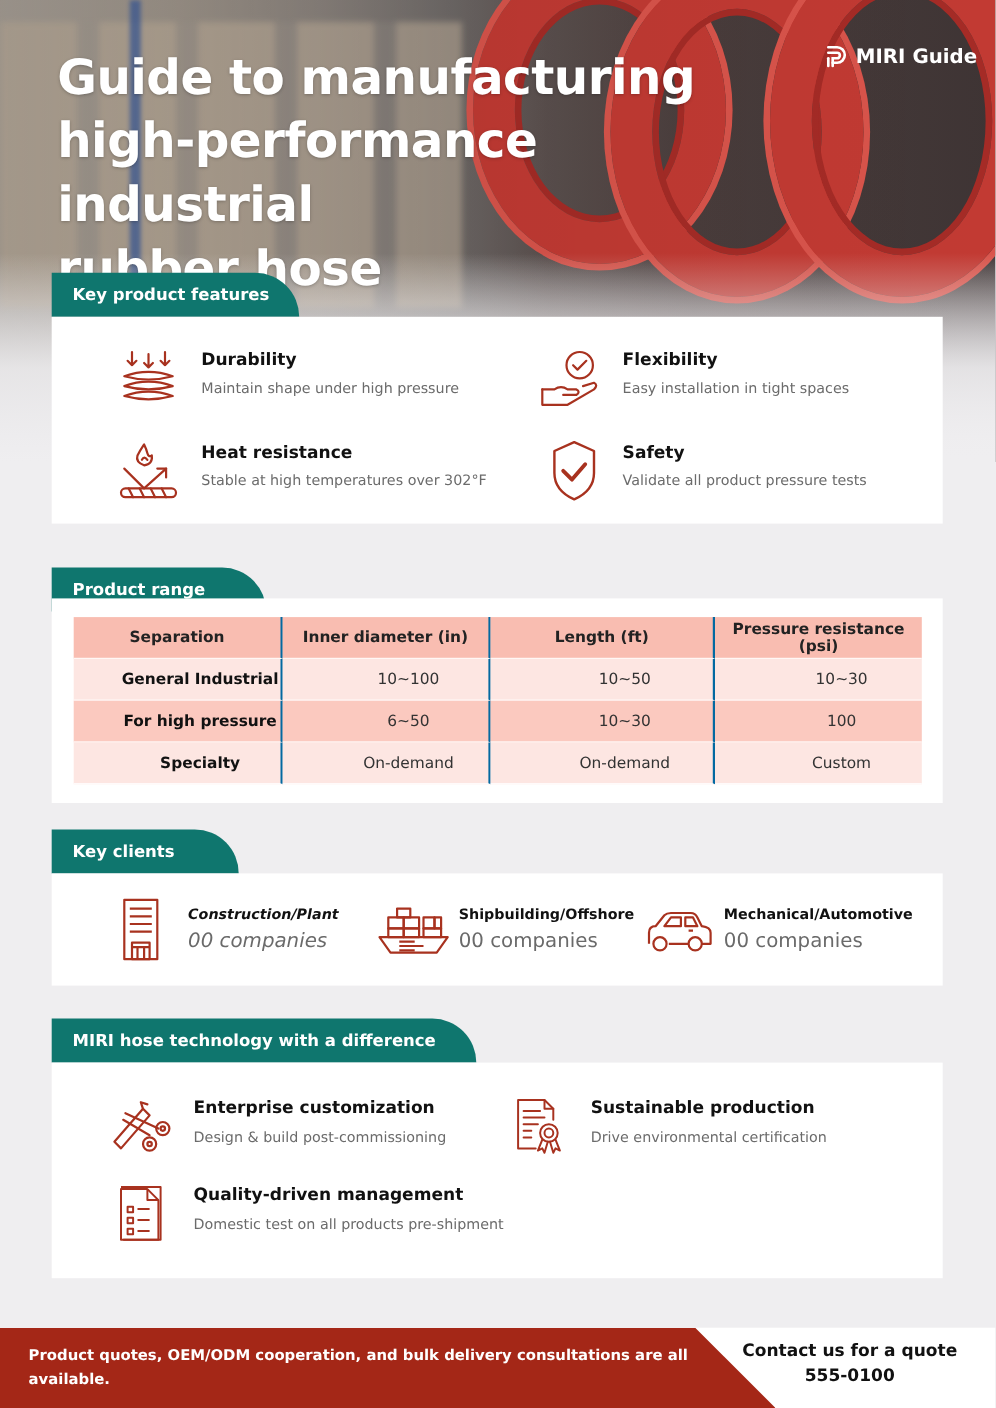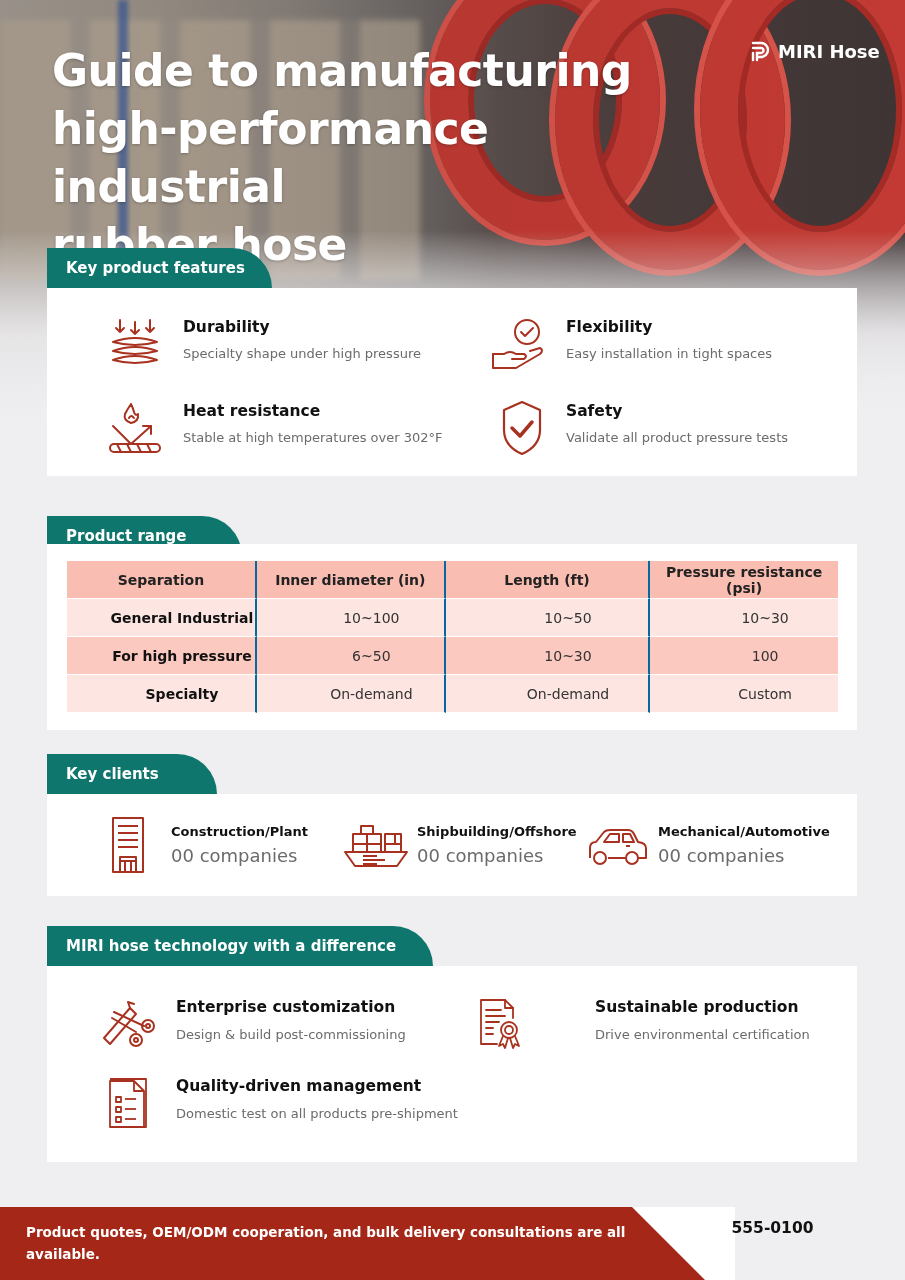--- a/index.html
+++ b/index.html
@@ -71,21 +71,21 @@
   .client .t { font-weight:bold; font-size: 13px; color:#111; }
   .client .d { font-size: 18px; color:#6a6a6a; margin-top: 6px; }
 
   
   .tech { position:absolute; display:flex; align-items:flex-start; }
   .tech .ico { width: 60px; height: 52px; margin-right: 16px; flex:none; }
   .tech .t { font-weight:bold; font-size: 15.5px; color:#111; }
   .tech .d { font-size: 13px; color:#6b6b6b; margin-top: 9px; line-height: 19px; }
 
   
-  .footer { position:absolute; left:0; top:1207px; width:735px; height:73px; background:#fff;padding-left:16px; }
+  .footer { position:absolute; left:0; top:1207px; width:905px; height:73px; background:#fff;padding-left:16px; }
   .footer .band { position:absolute; left:0; top:0; width:705px; height:73px; background:#a42717;
     clip-path: polygon(0 0, 632px 0, 705px 73px, 0 73px); }
   .footer .msg { position:absolute; left:26px; top:14px; width:610px; color:#fff; font-weight:bold; font-size:13.5px; line-height:22px; word-break: break-all; }
   .footer .cta { position:absolute; left:655px; top:10px; width:235px; text-align:center; font-weight:bold; font-size:15.5px; line-height:22px; color:#111; }
   svg { display:block; }
 </style>
 </head>
 <body>
 
 <div class="hero">
@@ -103,37 +103,37 @@
   <span style="display:block">high-performance industrial</span>
   <span style="display:block">rubber hose</span>
 </h1>
 
 <div class="logo">
   <svg class="mark" viewBox="0 0 22 22" fill="none" stroke="#fff" stroke-width="2.4" stroke-linecap="round">
     <path d="M3 3 H11 A7 7 0 0 1 11 17 H7"></path>
     <path d="M3 8 H11 A2.5 2.5 0 0 1 11 13 H7 V20"></path>
     <path d="M3 13 V20"></path>
   </svg>
-  <span class="text">MIRI Hose</span>
+  <span class="text">MIRI Guide</span>
 </div>
 
 <div class="section-tab" style="left:47px; top:248px; width:225px;">Key product features</div>
 <div class="card" style="top:288px; height:188px;">
   <div class="feat" style="left:60px; top:28px;">
     <svg class="ico" viewBox="0 0 56 56" fill="none" stroke="#a8321f" stroke-width="2" stroke-linecap="round" stroke-linejoin="round">
       <path d="M13 4 V16 M9 12 L13 16 L17 12"></path>
       <path d="M28 6 V18 M24 14 L28 18 L32 14"></path>
       <path d="M43 4 V16 M39 12 L43 16 L47 12"></path>
       <path d="M6 26 Q28 18 50 26 Q28 32 6 26 Z"></path>
       <path d="M6 35 Q28 27 50 35 Q28 41 6 35 Z"></path>
       <path d="M6 44 Q28 36 50 44 Q28 50 6 44 Z"></path>
     </svg>
     <div>
       <div class="t">Durability</div>
-      <div class="d">Specialty shape under high pressure</div>
+      <div class="d">Maintain shape under high pressure</div>
     </div>
   </div>
   <div class="feat" style="left:443px; top:28px;">
     <svg class="ico" viewBox="0 0 56 56" fill="none" stroke="#a8321f" stroke-width="2" stroke-linecap="round" stroke-linejoin="round">
       <circle cx="37" cy="16" r="12"></circle>
       <path d="M31 16 L35 20 L43 12"></path>
       <path d="M3 38 V52 H26 L50 38 Q54 34 50 32 L40 35"></path>
       <path d="M3 38 H14 Q20 34 26 38 H34 Q38 40 34 43 H22"></path>
     </svg>
     <div>
@@ -196,21 +196,21 @@
         <td>On-demand</td>
         <td>On-demand</td>
         <td>Custom</td>
       </tr>
     </tbody>
   </table>
 </div>
 
 <div class="section-tab" style="left:47px; top:754px; width:170px;">Key clients</div>
 <div class="card" style="top:794px; height:102px;">
-  <div class="client" style="left:50px; top:22px;">
+  <div class="client" style="left:50px; top:22px;font-style:italic;">
     <svg class="ico" viewBox="0 0 66 58" fill="none" stroke="#a8321f" stroke-width="2" stroke-linejoin="round">
       <rect x="16" y="2" width="30" height="54"></rect>
       <path d="M21 10 H41 M21 17 H41 M21 24 H41 M21 31 H41"></path>
       <rect x="23" y="41" width="16" height="15"></rect>
       <path d="M23 45 H39 M28 45 V56 M34 45 V56"></path>
     </svg>
     <div>
       <div class="t">Construction/Plant</div>
       <div class="d">00 companies</div>
     </div>
@@ -261,21 +261,21 @@
       <circle cx="48" cy="28" r="6"></circle>
         <circle cx="48" cy="28" r="2"></circle>
       <circle cx="36" cy="42" r="6"></circle>
         <circle cx="36" cy="42" r="2"></circle>
     </svg>
     <div>
       <div class="t">Enterprise customization</div>
       <div class="d">Design &amp; build post-commissioning</div>
     </div>
   </div>
-  <div class="tech" style="left:424px; top:32px;gap:48px;">
+  <div class="tech" style="left:414px; top:32px;">
     <svg class="ico" viewBox="0 0 60 52" fill="none" stroke="#a8321f" stroke-width="1.8" stroke-linejoin="round" stroke-linecap="round">
       <path d="M10 2 H34 L42 10 V20 M26 46 H10 V2"></path>
       <path d="M34 2 V10 H42"></path>
       <path d="M15 12 H30 M15 18 H34 M15 24 H28 M15 30 H22 M15 36 H22"></path>
       <circle cx="38" cy="32" r="8"></circle>
       <circle cx="38" cy="32" r="4"></circle>
       <path d="M32 38 L28 48 L32 46 L34 50 L37 40"></path>
       <path d="M44 38 L48 48 L44 46 L42 50 L39 40"></path>
     </svg>
     <div>
@@ -299,15 +299,16 @@
       <div class="t">Quality-driven management</div>
       <div class="d">Domestic test on all products pre-shipment</div>
     </div>
   </div>
 </div>
 
 <div class="footer">
   <div class="band"></div>
   <div class="msg">Product quotes, OEM/ODM cooperation, and bulk delivery consultations are all available.</div>
   <div class="cta">
+    <div>Contact us for a quote</div>
     <div>555-0100</div>
   </div>
 </div>
 
 </body></html>

